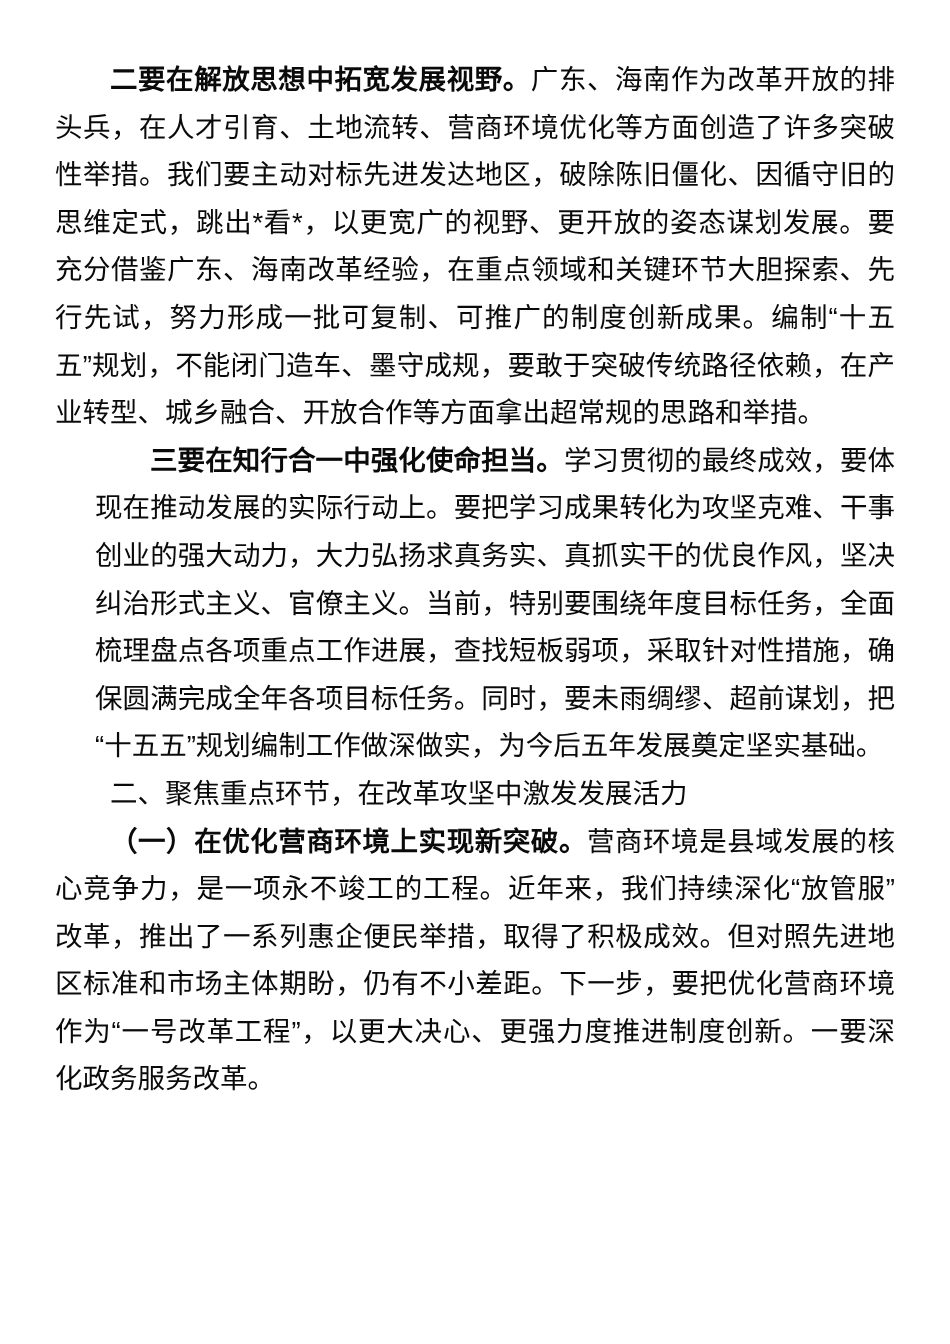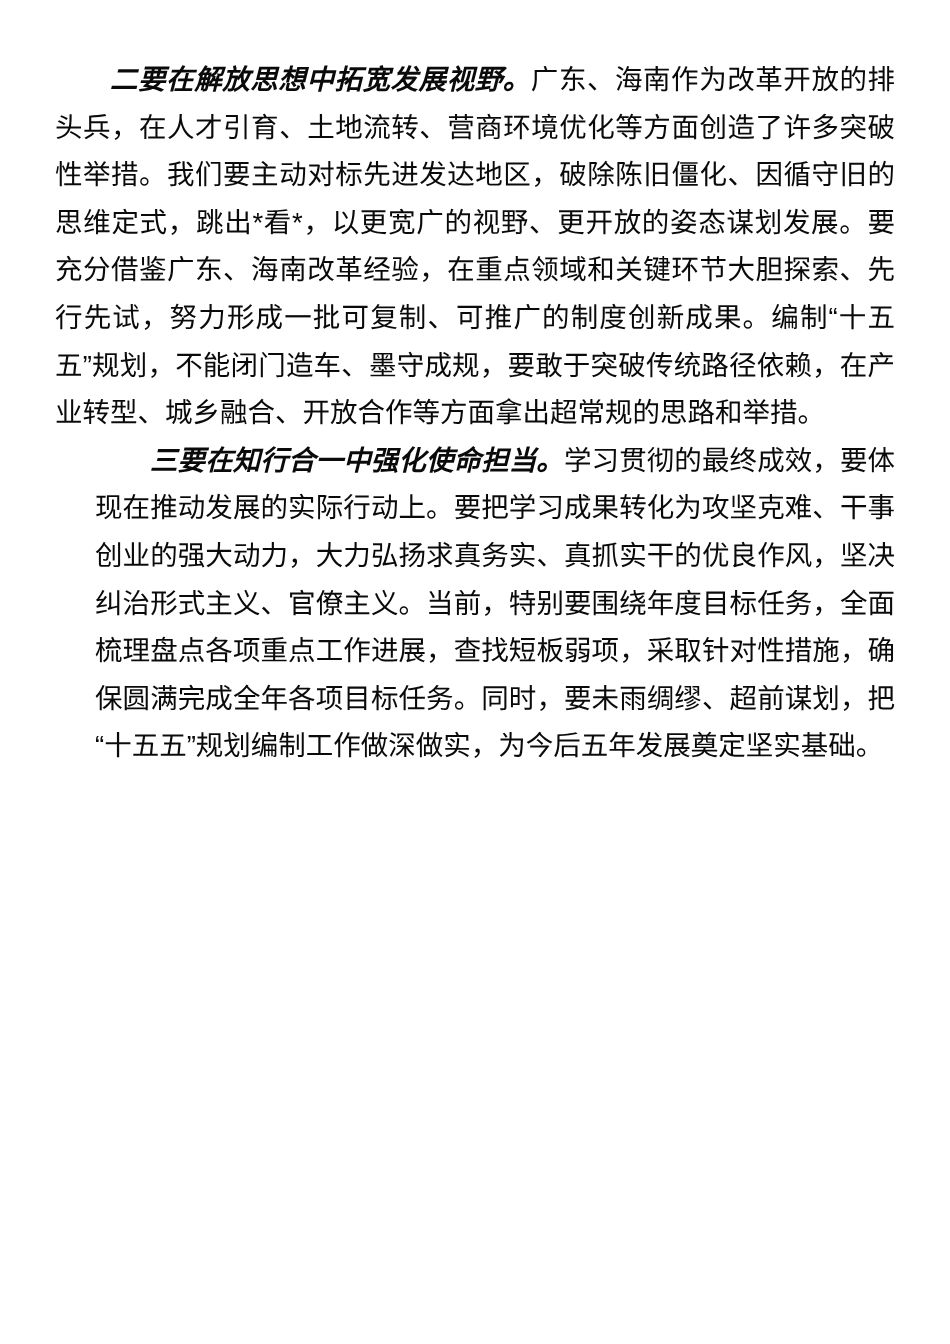--- a/index.html
+++ b/index.html
@@ -43,21 +43,20 @@
   }
 
   p.para + p.para {
     margin-top: 0px;
     margin-left: 40px;
   }
 
   
   .lead {
     font-weight: 700;
-    font-style: italic;
   }
 
   
   p.section-heading {
     margin: 0;
     font-size: 27.5px;
     line-height: 47.6px;
     text-indent: 2em;
     text-align: left;
     font-weight: 400;
@@ -71,17 +70,23 @@
   <div class="doc-body">
 
     <p class="para">
       <span class="lead">二要在解放思想中拓宽发展视野。</span><span>广东、海南作为改革开放的排头兵，在人才引育、土地流转、营商环境优化等方面创造了许多突破性举措。我们要主动对标先进发达地区，破除陈旧僵化、因循守旧的思维定式，跳出*看*，以更宽广的视野、更开放的姿态谋划发展。要充分借鉴广东、海南改革经验，在重点领域和关键环节大胆探索、先行先试，努力形成一批可复制、可推广的制度创新成果。编制“十五五”规划，不能闭门造车、墨守成规，要敢于突破传统路径依赖，在产业转型、城乡融合、开放合作等方面拿出超常规的思路和举措。</span>
     </p>
 
     <p class="para">
       <span class="lead">三要在知行合一中强化使命担当。</span><span>学习贯彻的最终成效，要体现在推动发展的实际行动上。要把学习成果转化为攻坚克难、干事创业的强大动力，大力弘扬求真务实、真抓实干的优良作风，坚决纠治形式主义、官僚主义。当前，特别要围绕年度目标任务，全面梳理盘点各项重点工作进展，查找短板弱项，采取针对性措施，确保圆满完成全年各项目标任务。同时，要未雨绸缪、超前谋划，把“十五五”规划编制工作做深做实，为今后五年发展奠定坚实基础。</span>
     </p>
 
+    <p class="section-heading">
+      <span>二、聚焦重点环节，在改革攻坚中激发发展活力</span>
+    </p>
 
 
+    <p class="para">
+      <span class="lead">（一）在优化营商环境上实现新突破。</span><span>营商环境是县域发展的核心竞争力，是一项永不竣工的工程。近年来，我们持续深化“放管服”改革，推出了一系列惠企便民举措，取得了积极成效。但对照先进地区标准和市场主体期盼，仍有不小差距。下一步，要把优化营商环境作为“一号改革工程”，以更大决心、更强力度推进制度创新。一要深化政务服务改革。</span>
+    </p>
 
   </div>
 </div>
 
 </body></html>

